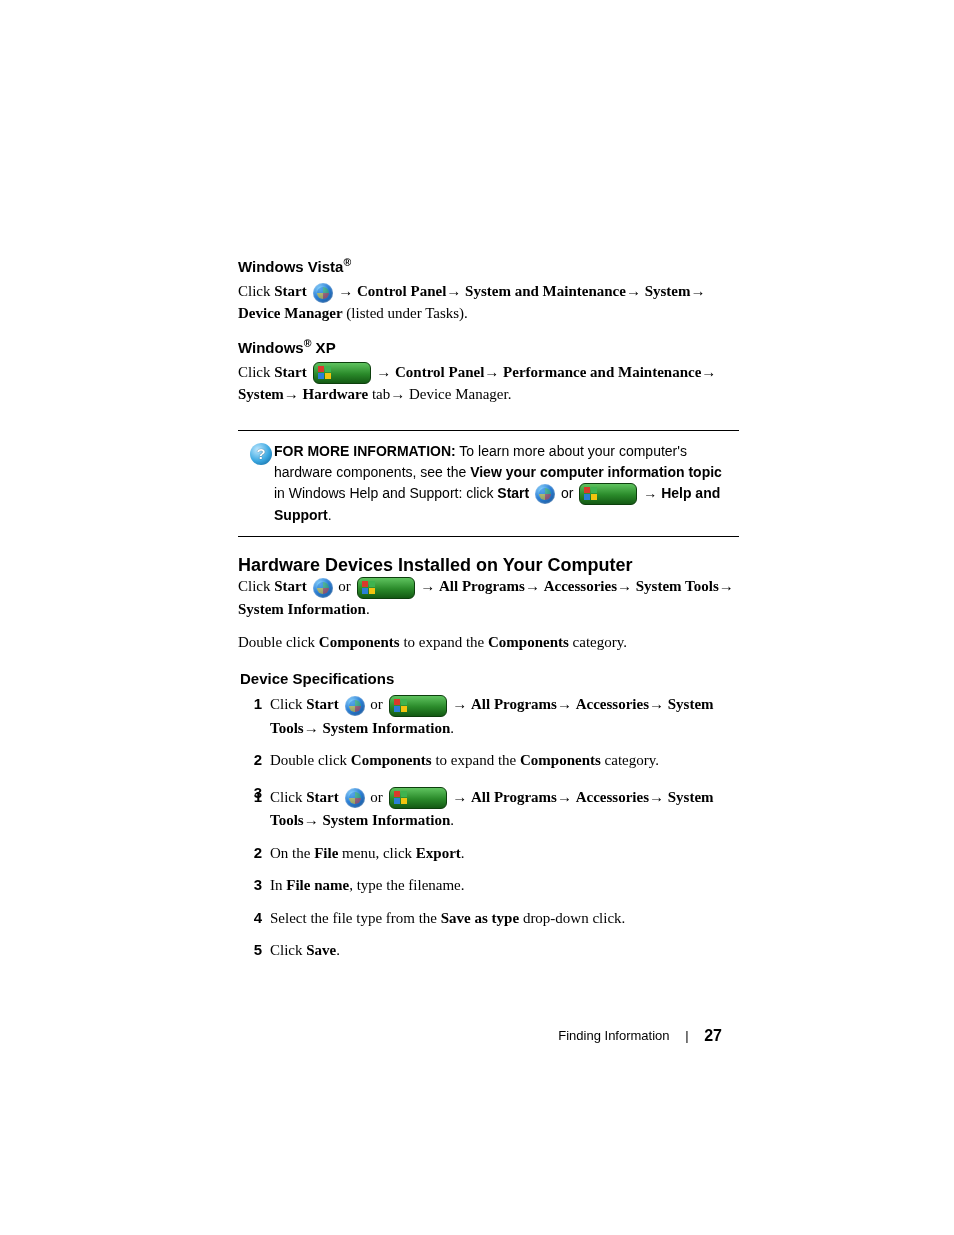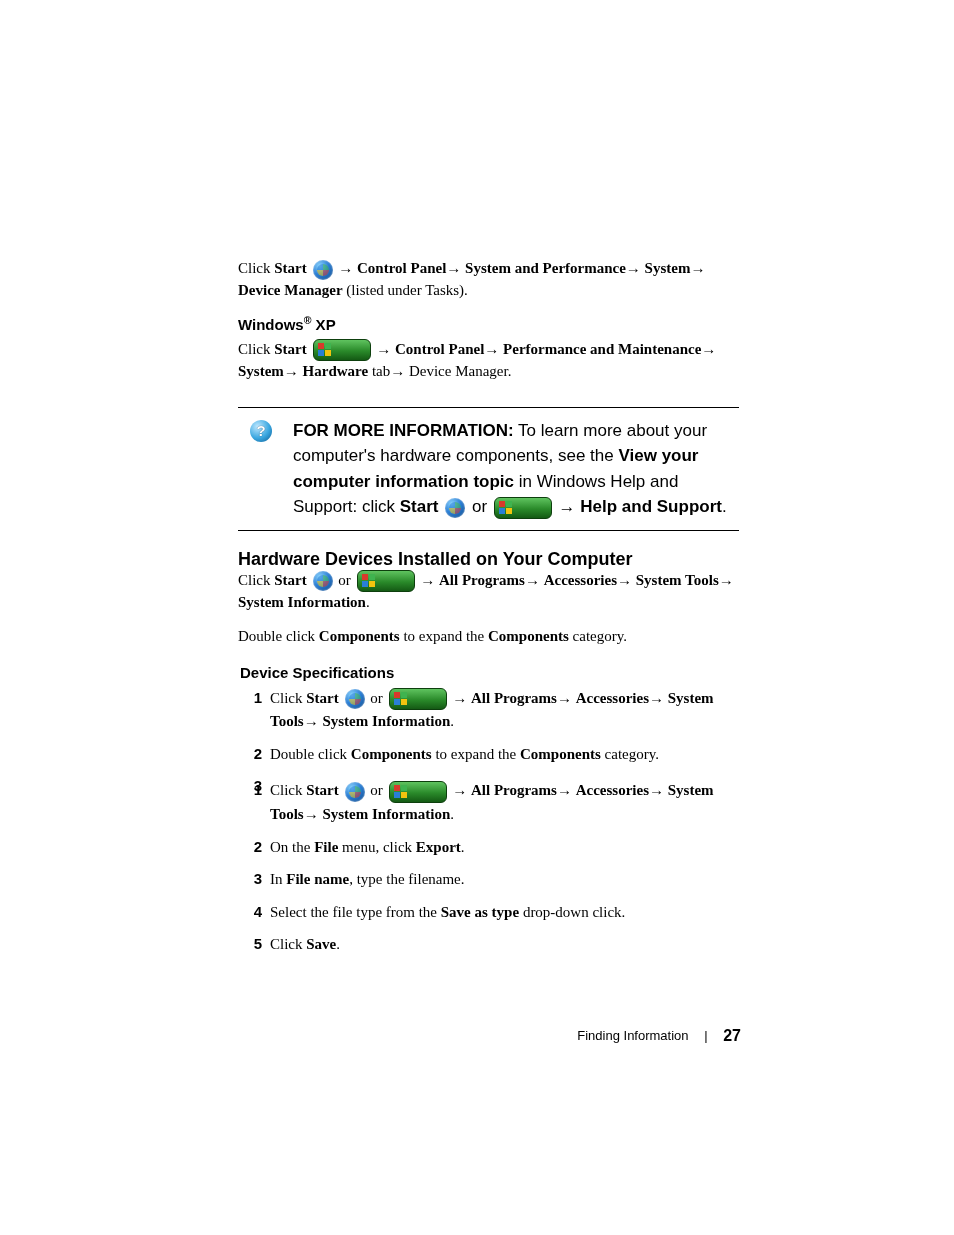--- a/index.html
+++ b/index.html
@@ -81,24 +81,24 @@
       linear-gradient(#3fb34f,#3fb34f) 7px 0/6px 6px no-repeat,
       linear-gradient(#2a7fd6,#2a7fd6) 0 7px/6px 6px no-repeat,
       linear-gradient(#f2c40f,#f2c40f) 7px 7px/6px 6px no-repeat;
   }
   .info-box {
     border-top: 1px solid #000;
     border-bottom: 1px solid #000;
     padding: 10px 12px 10px 12px;
     margin: 24px 0 10px 0;
     font-family: Arial, Helvetica, sans-serif;
-    font-size: 17px;
+    font-size: 14px;
     line-height: 1.5;
     display: flex;
-    gap: 21px;
+    gap: 2px;
     justify-content: flex-end;
   }
   .info-icon {
     flex: 0 0 22px;
     width: 22px; height: 22px;
     border-radius: 50%;
     background: radial-gradient(circle at 35% 30%, #bfe8ff 0%, #3aa7e0 55%, #0a5a92 100%);
     position: relative;
     margin-top: 2px;
   }
@@ -130,39 +130,42 @@
     left: -32px;
     top: 0;
     width: 24px;
     text-align: right;
     font-family: Arial, Helvetica, sans-serif;
     font-weight: bold;
   }
   .footer {
     position: absolute;
     bottom: 190px;
-    right: 213px;
+    right: 232px;
     font-family: Arial, Helvetica, sans-serif;
     font-size: 13px;
   }
   .footer .sep { margin: 0 12px; color:#000; }
   .footer .pagenum { font-weight: bold; font-size: 16px; vertical-align: -1px; }
   .strong-serif { font-weight: bold; }
 </style>
 </head>
 <body>
 
 <div class="page">
 
+  <p class="heading-os">
+    <span>Windows Vista</span><sup>®</sup>
+  </p>
   <p class="body">
     <span>Click </span><span class="strong-serif">Start</span>
     <span class="vista-orb"></span>
     <span class="arrow"></span>
     <span class="strong-serif">Control Panel</span><span class="arrow"></span>
-    <span class="strong-serif">System and Performance</span><span class="arrow"></span>
+    <span class="strong-serif">System and Maintenance</span><span class="arrow"></span>
     <span class="strong-serif">System</span><span class="arrow"></span>
     <span class="strong-serif">Device Manager</span><span> (listed under Tasks).</span>
   </p>
 
   <p class="heading-os" style="margin-top:14px">
     <span>Windows</span><sup>®</sup><span> XP</span>
   </p>
   <p class="body">
     <span>Click </span><span class="strong-serif">Start</span>
     <span class="xp-start"></span>

